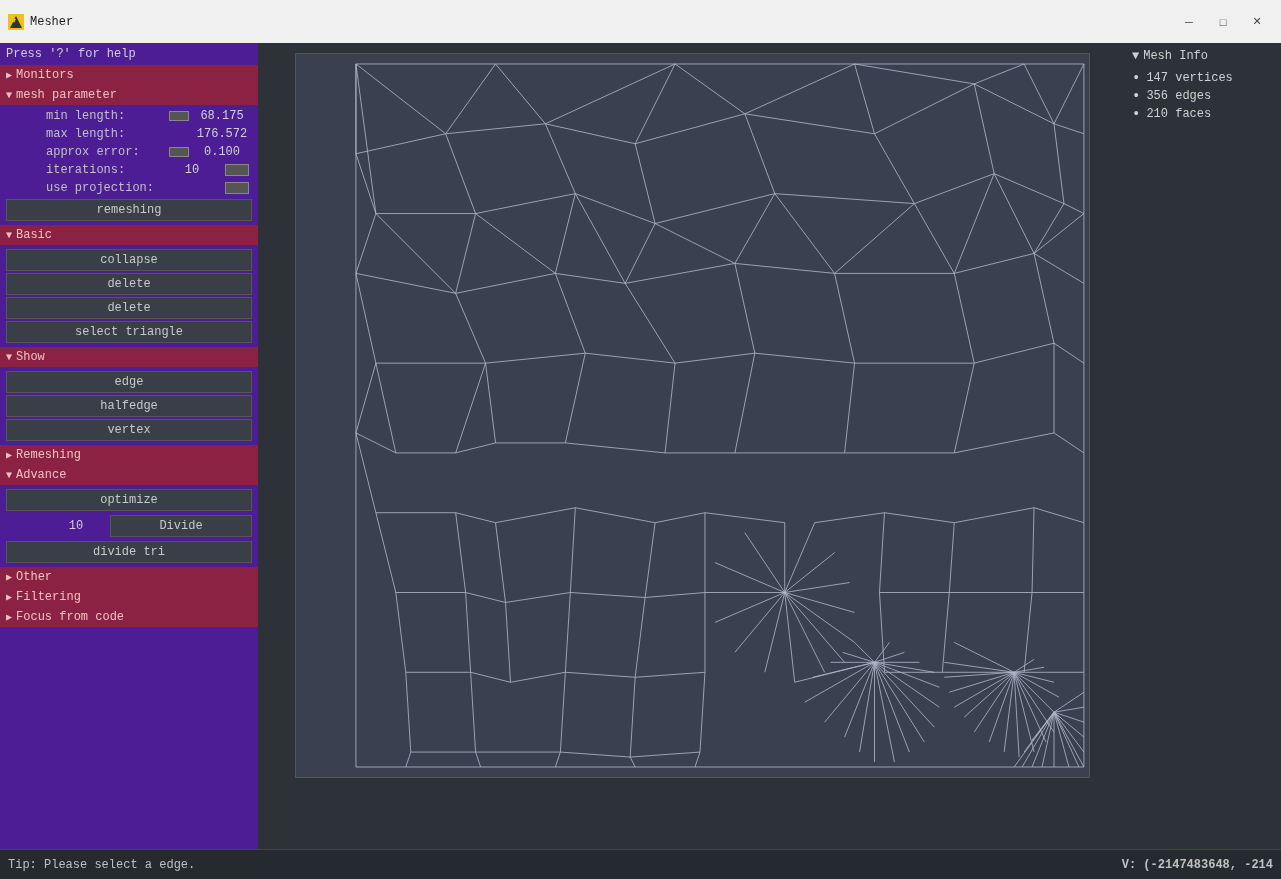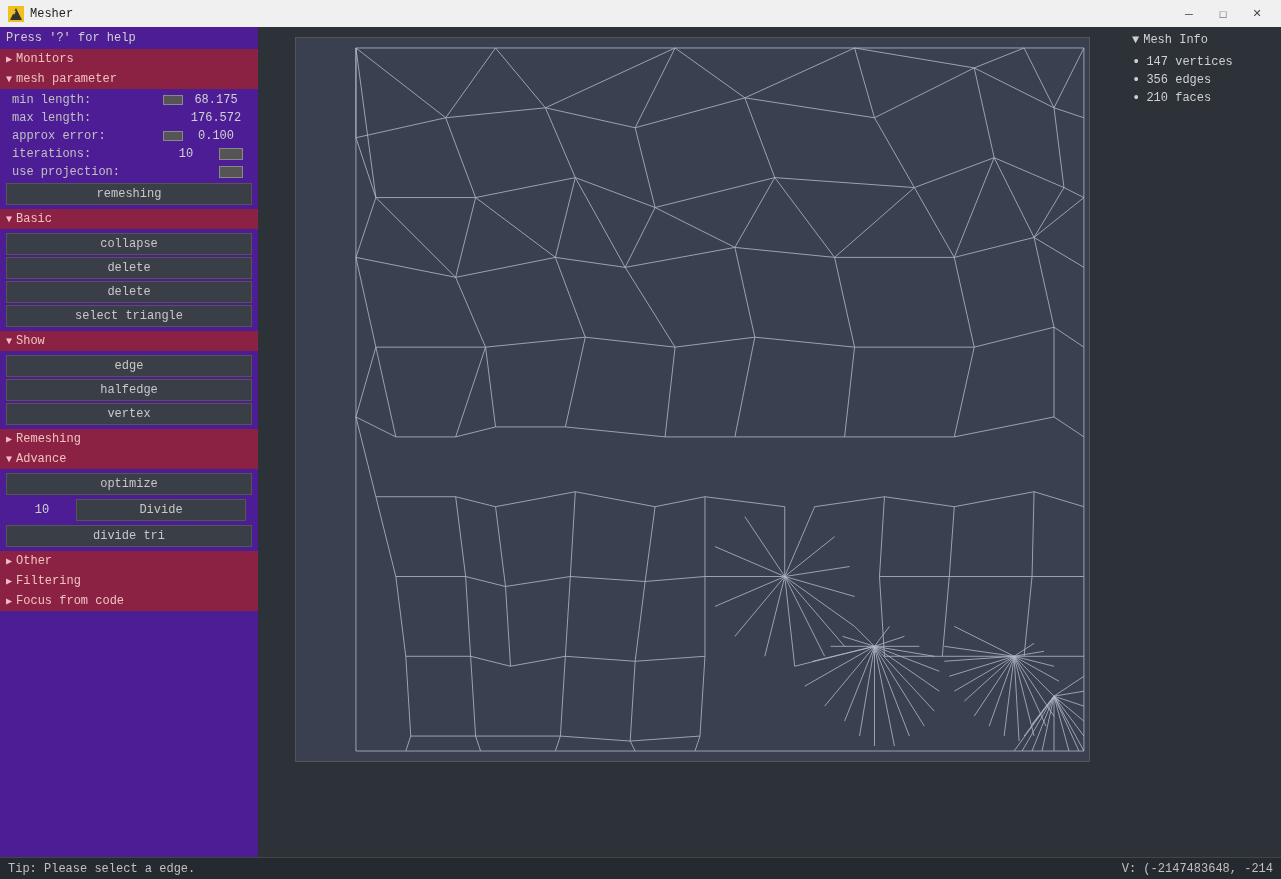--- a/index.html
+++ b/index.html
@@ -10,21 +10,21 @@
       font-family: 'Courier New', monospace;
       font-size: 12px;
       color: #d0d0d0;
       overflow: hidden;
       display: flex;
       flex-direction: column;
     }
 
     
     #titlebar {
-      height: 27px;
+      height: 43px;
       background: #f0f0f0;
       display: flex;
       align-items: center;
       justify-content: space-between;
       padding: 0 8px;
       flex-shrink: 0;
     }
     #titlebar-left {
       display: flex;
       align-items: center;
@@ -95,23 +95,24 @@
       gap: 4px;
       cursor: pointer;
       font-size: 12px;
       font-family: 'Courier New', monospace;
     }
     .section-header .arrow { font-size: 10px; }
 
     .panel-row {
       display: flex;
       align-items: center;
-      padding: 2px 12px;
+      padding: 2px 6px;
       font-size: 12px;
       color: #c0c0c0;
+      margin-left: 40px;
     }
     .panel-row label {
       flex: 1;
       color: #c0c0c0;
     }
     .panel-row .val {
       color: #d0d0d0;
       min-width: 60px;
       text-align: center;
     }
@@ -194,31 +195,31 @@
       color: #d0d0d0;
     }
     .bullet {
       color: #d0d0d0;
       font-size: 14px;
       line-height: 1;
     }
 
     
     #bottom-bar {
-      height: 22px;
+      height: 30px;
       background: #252a30;
       display: flex;
       align-items: center;
       justify-content: space-between;
       padding: 0 8px;
       flex-shrink: 0;
       border-top: 1px solid #444;
     }
     #tip-text { color: #c0c0c0; font-size: 12px; }
-    #coord-text { color: #c0c0c0; font-size: 12px; }
+    #coord-text { color: #c0c0c0; font-size: 12px; font-weight: bold; }
 
     
     #mesh-svg {
       width: 100%;
       height: 100%;
     }
   </style>
 </head>
 <body>
 

